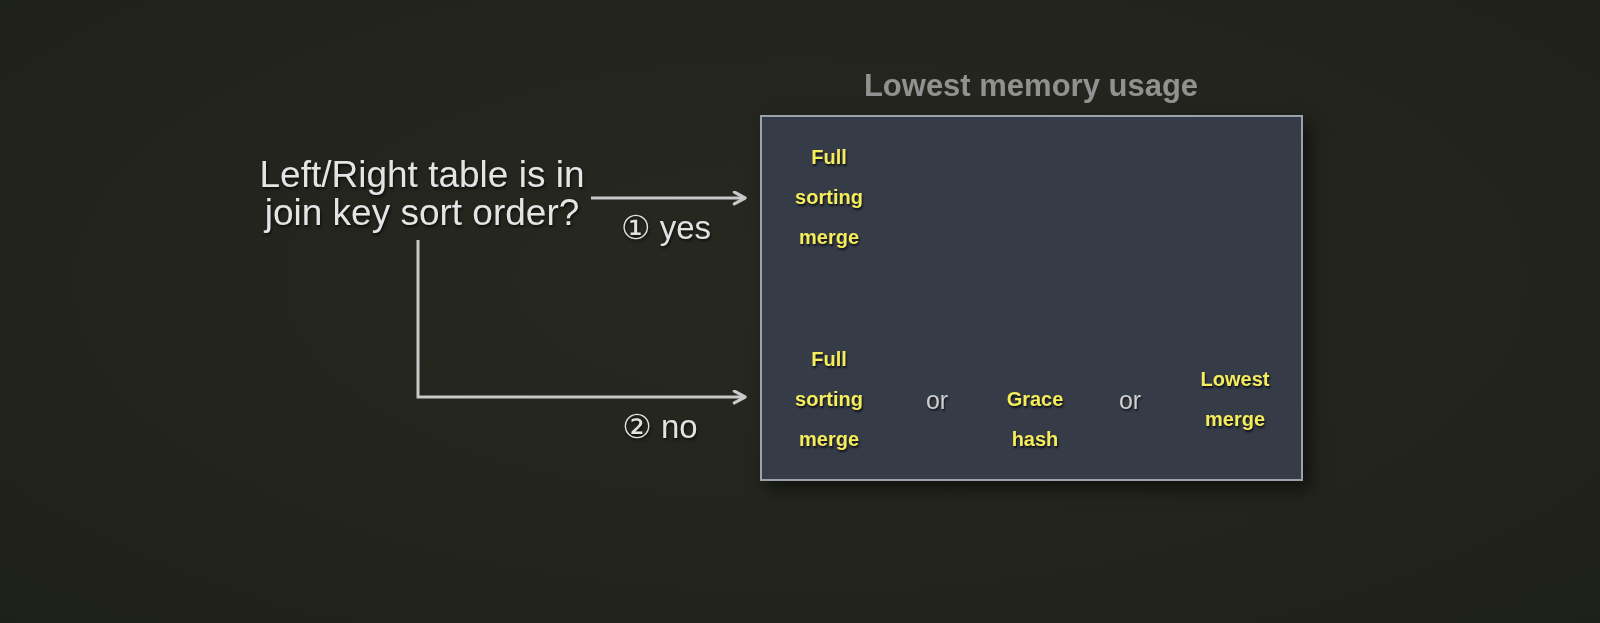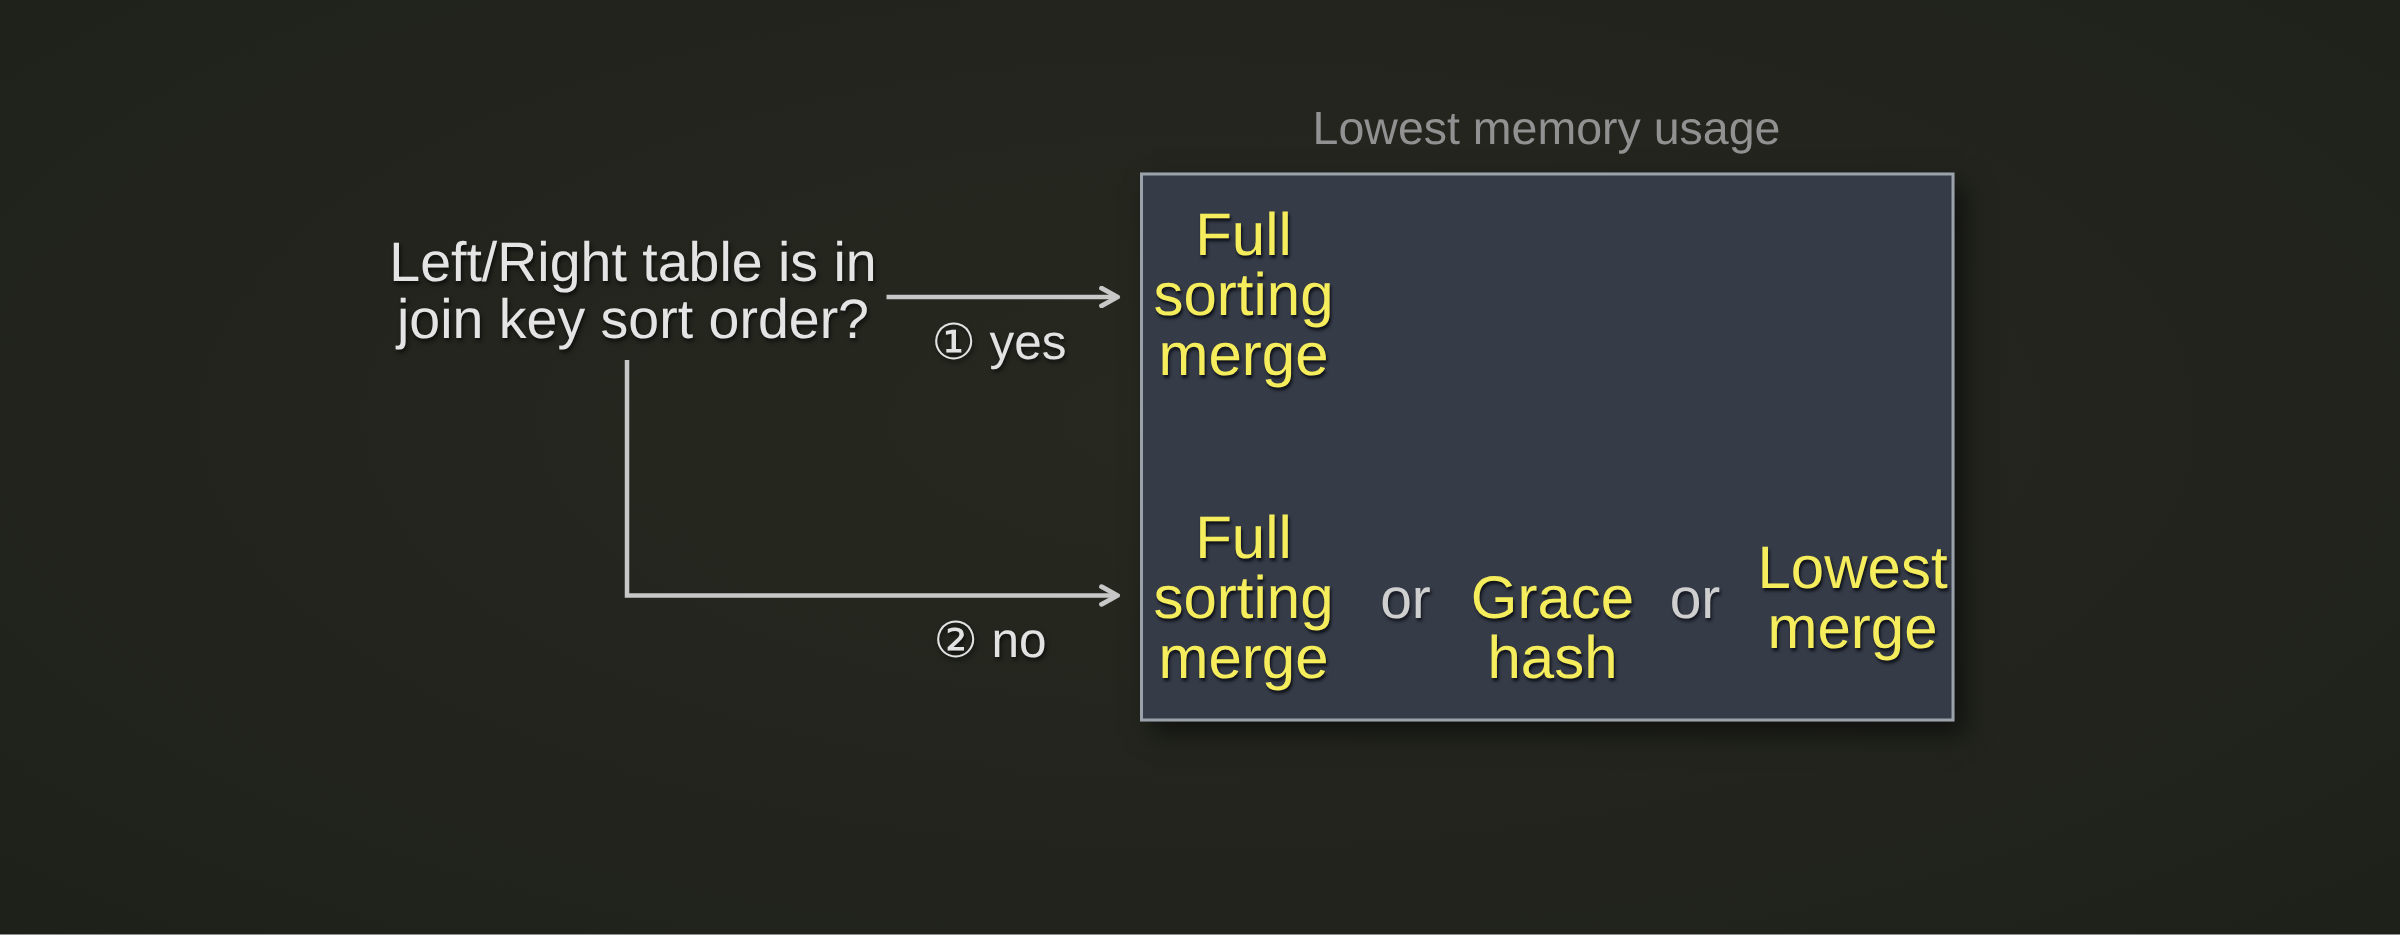--- a/index.html
+++ b/index.html
@@ -36,45 +36,46 @@
     font-size: 33px; line-height: 38px;
     color: #e2e2e2;
     text-shadow: 1px 2px 3px rgba(0,0,0,0.65);
   }
   .yes-label { left: 566px; top: 209px; width: 200px; }
   .no-label  { left: 560px; top: 408px; width: 200px; }
   .memory-label {
     font-size: 31px; line-height: 32px;
     color: #919191;
     width: 404px;
+    font-weight: bold;
   }
   .lowest-label { left: 829px; top: 70px; }
   .higher-label { left: 828px; top: 491px; color: #9b9b9b; }
   .memory-box {
     position: absolute;
     left: 760px; top: 115px;
     width: 543px; height: 366px;
     background: #353b47;
     border: 2px solid #9ba2aa;
     box-sizing: border-box;
     box-shadow: 7px 8px 16px rgba(0,0,0,0.5);
     z-index: 1;
   }
   .algo {
-    font-weight: normal;
-    font-size: 40px; line-height: 40px;
+    font-weight: bold;
+    font-size: 20px; line-height: 40px;
     color: #f5ed5c;
     text-shadow: 1px 2px 2px rgba(8,10,18,0.85);
   }
   .algo-sorted-full   { left: 749px;  top: 137px; width: 160px; }
   .algo-unsorted-full { left: 749px;  top: 339px; width: 160px; }
   .algo-grace         { left: 955px;  top: 379px; width: 160px; }
   .algo-partial       { left: 1155px; top: 359px; width: 160px; }
   .or-sep {
-    font-size: 38px; line-height: 32px;
+    font-size: 25px; line-height: 32px;
     color: #cfcfcf;
     width: 60px;
     text-shadow: 1px 2px 2px rgba(8,10,18,0.7);
   }
   .or-1 { left: 907px;  top: 384px; }
   .or-2 { left: 1100px; top: 384px; }
 </style>
 </head>
 <body>
 

